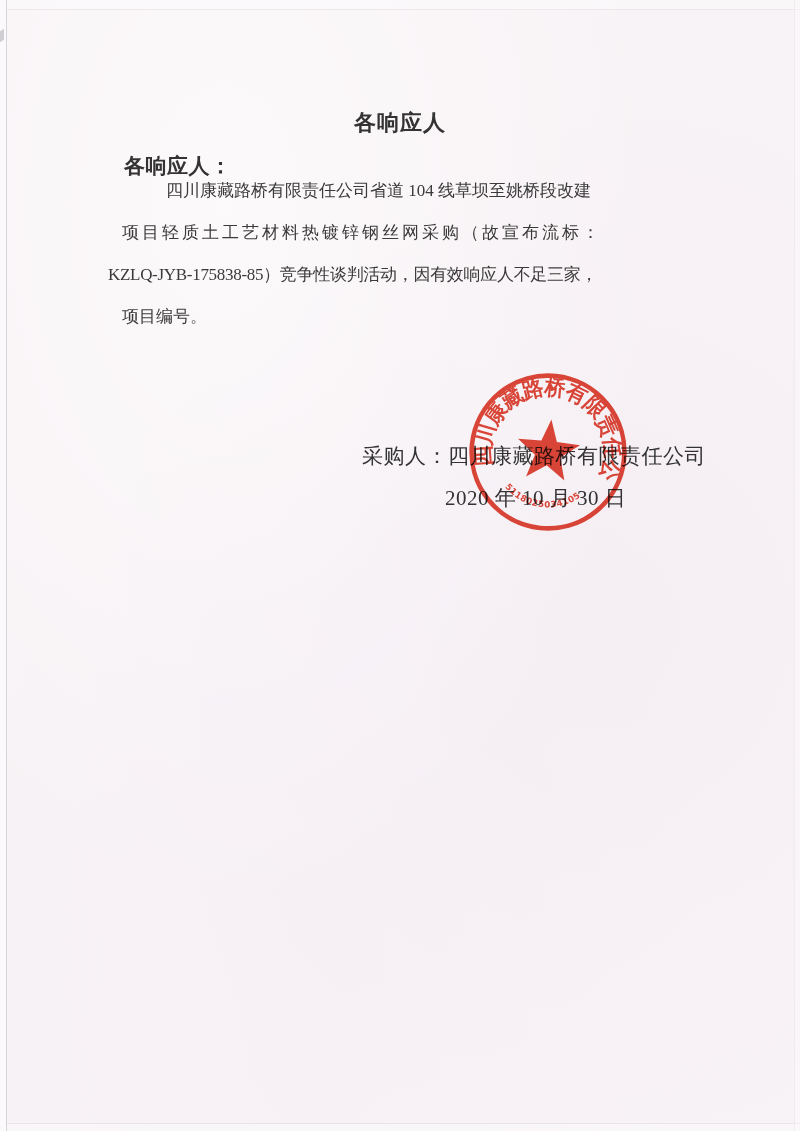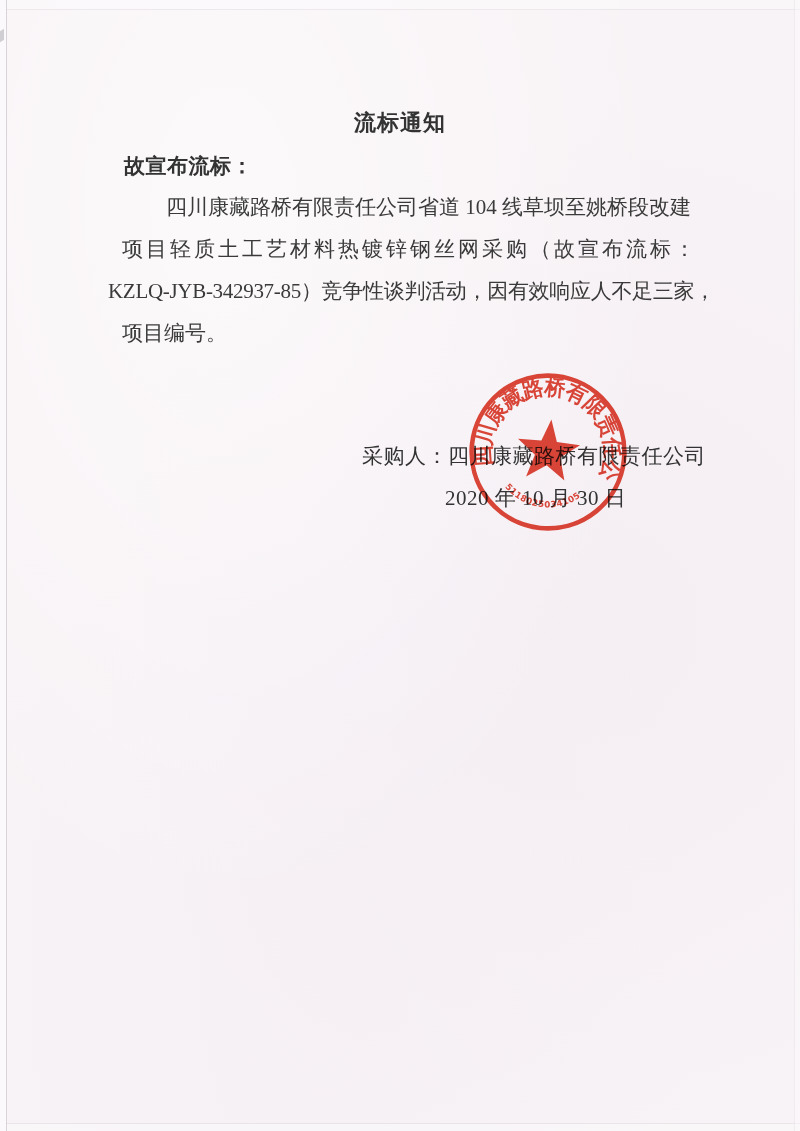--- a/index.html
+++ b/index.html
@@ -65,23 +65,23 @@
   .salutation {
     position: absolute;
     left: 124px; top: 152px;
     font-size: 21px;
     font-weight: 700;
     letter-spacing: 0.5px;
     color: #333;
   }
   .body-text {
     position: absolute;
-    left: 122px; top: 186px;
+    left: 122px; top: 170px;
     width: 572px;
-    font-size: 21px;
+    font-size: 17px;
     color: #3a3a3a;
   }
   .body-line {
     height: 42px;
     line-height: 42px;
     white-space: nowrap;
   }
   .body-line.indent { text-indent: 44px; }
   .body-line.justify { letter-spacing: 3px; }
   .body-line.latin-start { margin-left: -14px; letter-spacing: -0.3px; }
@@ -129,28 +129,28 @@
 <body>
 
 <div class="page">
 
   <div class="edge-top"></div>
   <div class="edge-bottom"></div>
   <div class="edge-right"></div>
   <div class="edge-left"></div>
   <div class="edge-left-mark"></div>
 
-  <h1 class="doc-title">流标通知</h1>
+  <h1 class="doc-title">各响应人</h1>
 
-  <div class="salutation">故宣布流标：</div>
+  <div class="salutation">各响应人：</div>
 
   <div class="body-text">
     <div class="body-line indent">四川康藏路桥有限责任公司省道 104 线草坝至姚桥段改建</div>
     <div class="body-line justify">项目轻质土工艺材料热镀锌钢丝网采购（故宣布流标：</div>
-    <div class="body-line latin-start">KZLQ-JYB-342937-85）竞争性谈判活动，因有效响应人不足三家，</div>
+    <div class="body-line latin-start">KZLQ-JYB-175838-85）竞争性谈判活动，因有效响应人不足三家，</div>
     <div class="body-line">项目编号。</div>
   </div>
 
   <div class="purchaser-line">采购人：四川康藏路桥有限责任公司</div>
 
   <div class="date-line">2020 年 10 月 30 日</div>
 
   <div class="seal">
     <svg viewBox="0 0 160 160" width="164" height="164" xmlns="http://www.w3.org/2000/svg" xmlns:xlink="http://www.w3.org/1999/xlink">
       <defs>

